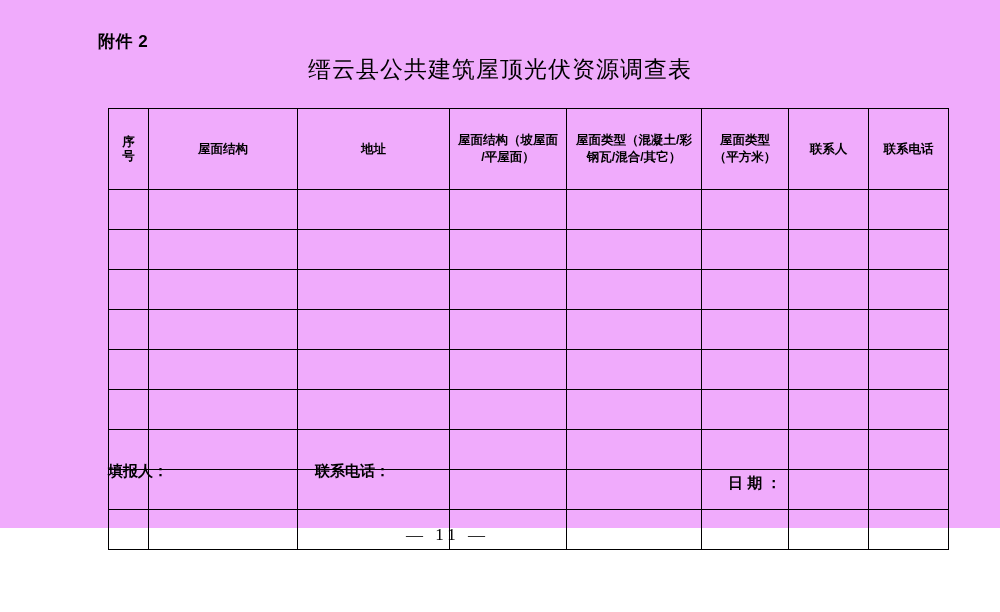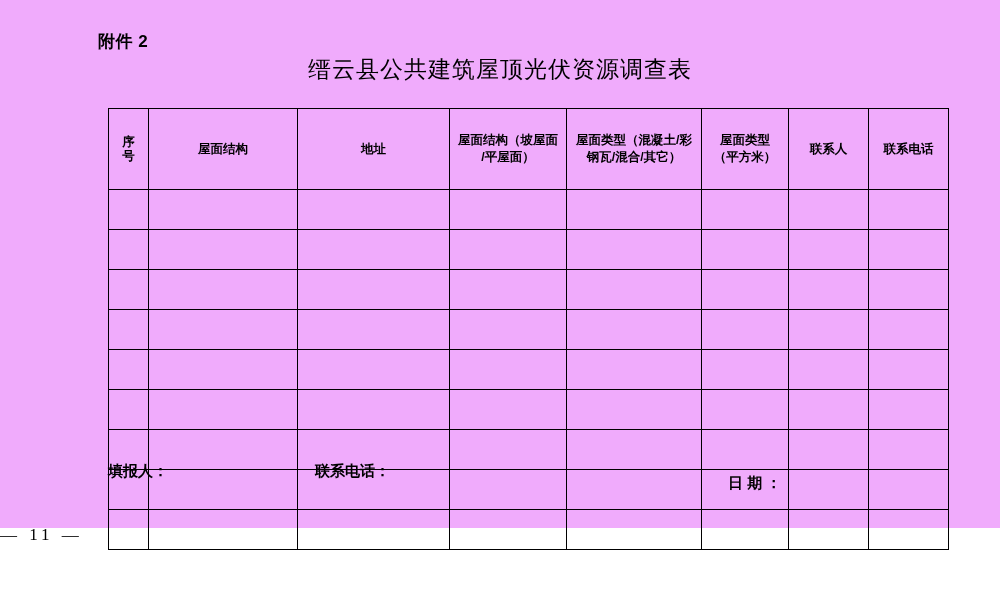--- a/index.html
+++ b/index.html
@@ -96,21 +96,21 @@
     white-space: nowrap;
   }
   .f-reporter { left: 0px; top: 0px; }
   .f-phone { left: 207px; top: 0px; }
   .f-date { left: 620px; top: 12px; }
   .page-number {
     position: absolute;
     left: 0;
     top: 525px;
     width: 1000px;
-    text-align: left;
+    text-align: center;
     padding-right: 105px;
     box-sizing: border-box;
     font-size: 17px;
     font-family: "Liberation Serif", serif;
     letter-spacing: 4px;
   }
 </style>
 </head>
 <body>
 

